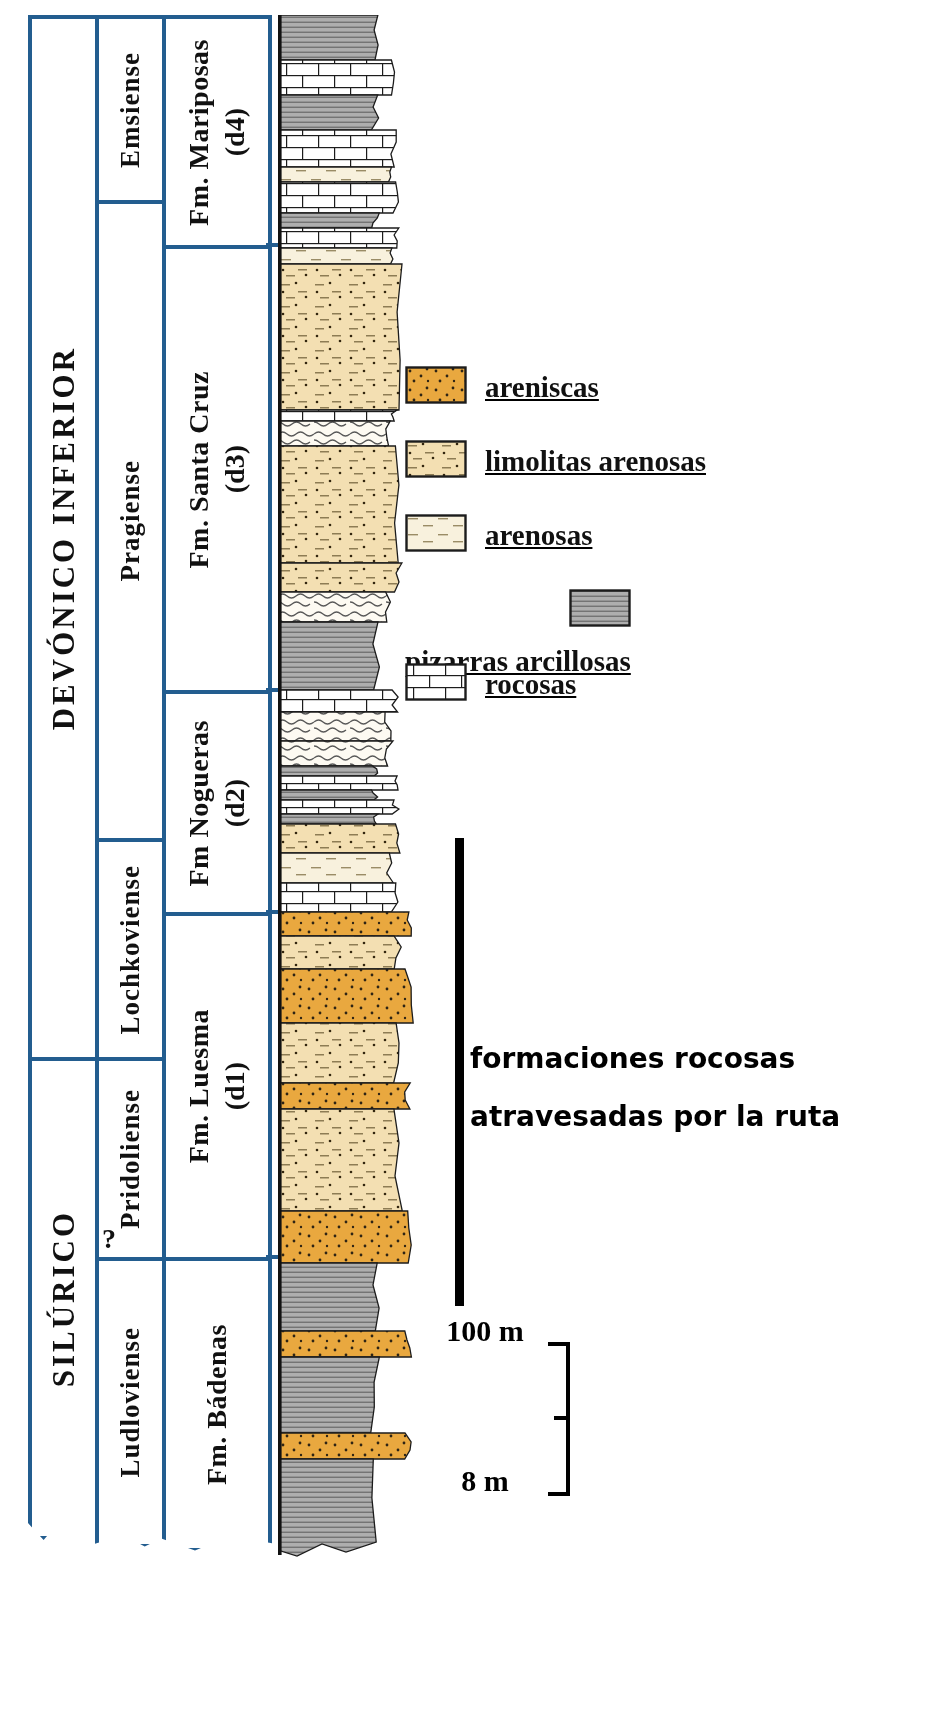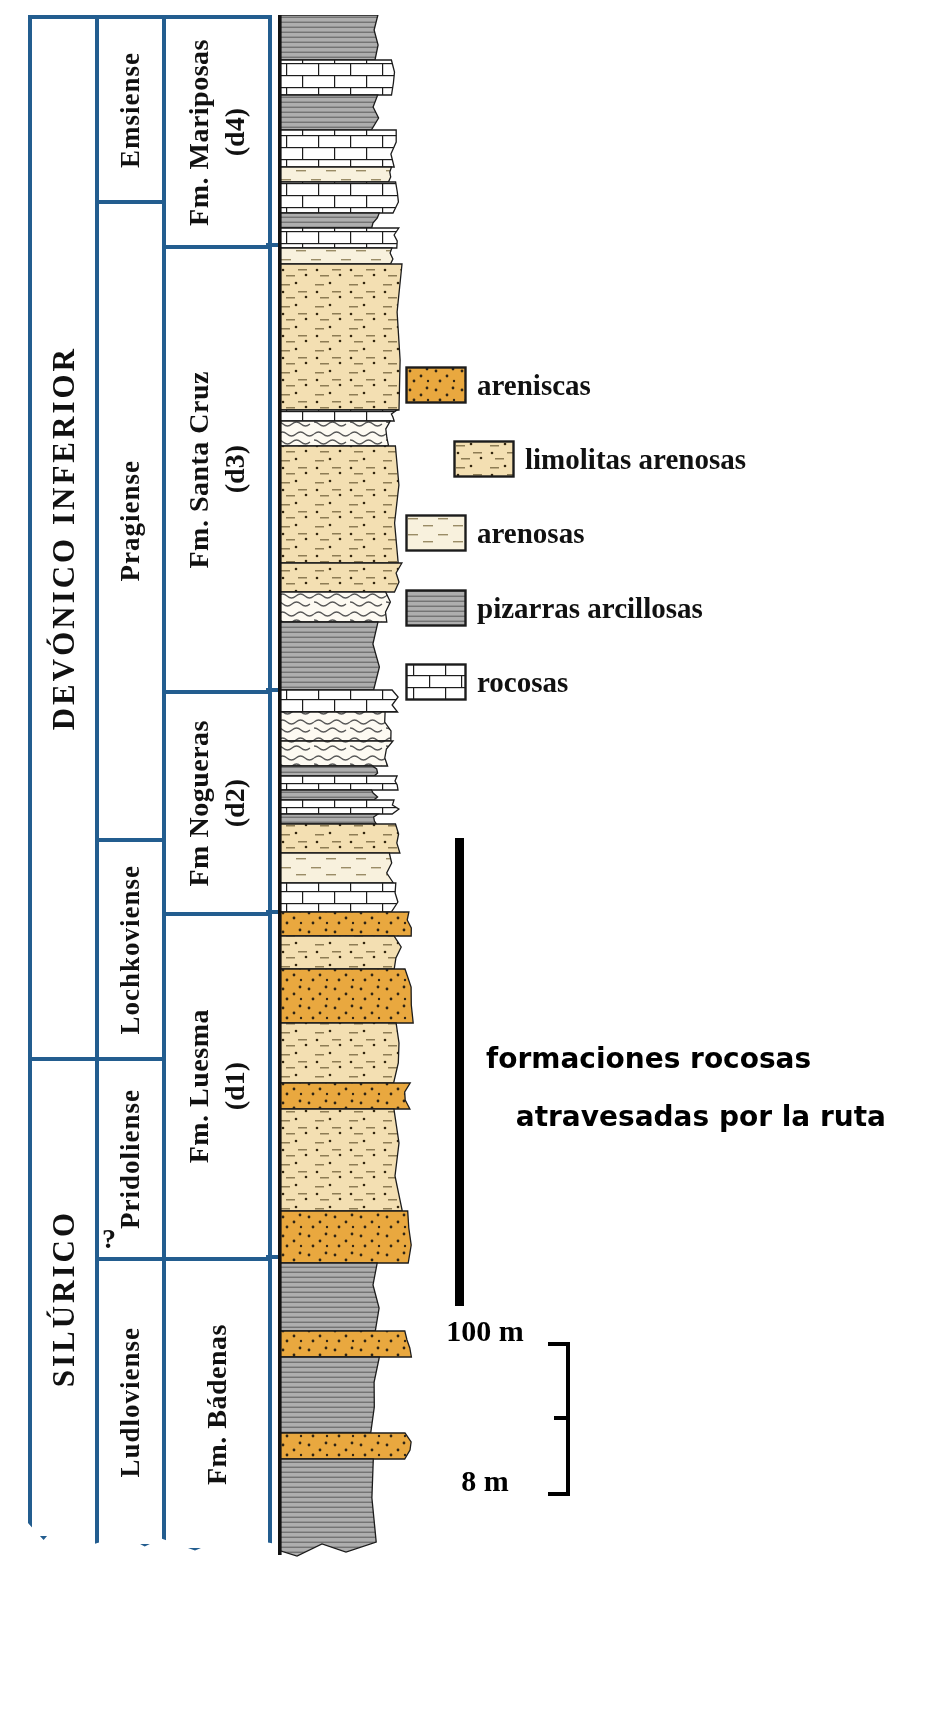--- a/index.html
+++ b/index.html
@@ -13,25 +13,25 @@
   .stage-label{font-size:27px;letter-spacing:1px;}
   .fm-name{font-size:28px;letter-spacing:.5px;}
   .fm-code{font-size:28px;}
   .fm-wrap{display:flex;flex-direction:row;gap:4px;align-items:center;justify-content:center;}
   .torn-a{clip-path:polygon(0 0,100% 0,100% 95.5%,72% 99%,48% 95.5%,22% 100%,0 96.5%);}
   .torn-b{clip-path:polygon(0 0,100% 0,100% 96%,70% 99.5%,40% 95.5%,0 98.5%);}
   .torn-c{clip-path:polygon(0 0,100% 0,100% 97%,62% 94.5%,30% 99.5%,0 95.5%);}
   .qmark{position:absolute;left:3px;bottom:2px;font-weight:bold;font-size:28px;color:#111;}
   .connector{position:absolute;left:266px;width:17px;height:4px;background:#235d8f;}
   #strat-svg{position:absolute;left:278px;top:15px;}
-  .legend-row{position:absolute;left:405px;display:flex;align-items:center;gap:10px;}
+  .legend-row{position:absolute;left:405px;display:flex;align-items:flex-end;gap:18px;text-decoration:underline;}
   .legend-label{font-weight:bold;font-size:29px;color:#111;}
   .route-bar{position:absolute;left:455px;top:838px;width:9px;height:468px;background:#000;}
   .route-line{position:absolute;left:470px;width:400px;font-family:"DejaVu Sans","Liberation Sans",sans-serif;
-              font-weight:bold;font-size:28px;color:#000;margin-left:16px;}
+              font-weight:bold;font-size:28px;color:#000;}
   .scale-text{position:absolute;left:425px;width:120px;text-align:center;font-weight:bold;font-size:30px;color:#000;}
   .scale-v{position:absolute;left:566px;top:1342px;width:4px;height:154px;background:#000;}
   .scale-tick{position:absolute;height:4px;background:#000;}
 </style>
 </head>
 <body>
 
 <div class="sheet">
 
   <div class="cell" style="left:28px;top:15px;width:71px;height:1046px;">
@@ -215,21 +215,21 @@
 <pattern id="l0-wavy" width="36" height="18" patternUnits="userSpaceOnUse">
  <rect width="36" height="18" fill="#fdfaf2"></rect>
  <path d="M0,5 q4.5,-4 9,0 t9,0 t9,0 t9,0" fill="none" stroke="#5a5a5a" stroke-width="1.2"></path>
  <path d="M-4,13 q4.5,-4 9,0 t9,0 t9,0 t9,0" fill="none" stroke="#5a5a5a" stroke-width="1.2"></path>
 </pattern>
 </defs>
         <rect x="1.5" y="1.5" width="59" height="35" fill="url(#l0-areniscas)" stroke="#1c1c1c" stroke-width="2.4"></rect>
       </svg>
     <span class="legend-label">areniscas</span>
   </div>
-  <div class="legend-row" style="top:440px;margin-left:48px;">
+  <div class="legend-row" style="top:440px;">
     <svg class="legend-swatch" width="62" height="38">
         <defs>
 <pattern id="l1-areniscas" width="26" height="19" patternUnits="userSpaceOnUse">
  <rect width="26" height="19" fill="#e9a83f"></rect>
  <circle cx="5" cy="5" r="1.4" fill="#2e2414"></circle>
             <circle cx="16" cy="10" r="1.4" fill="#2e2414"></circle>
  <circle cx="9" cy="15" r="1.4" fill="#2e2414"></circle>
             <circle cx="22" cy="3" r="1.4" fill="#2e2414"></circle>
  <circle cx="23" cy="15" r="1.2" fill="#2e2414"></circle>
 </pattern>
@@ -307,21 +307,21 @@
 <pattern id="l2-wavy" width="36" height="18" patternUnits="userSpaceOnUse">
  <rect width="36" height="18" fill="#fdfaf2"></rect>
  <path d="M0,5 q4.5,-4 9,0 t9,0 t9,0 t9,0" fill="none" stroke="#5a5a5a" stroke-width="1.2"></path>
  <path d="M-4,13 q4.5,-4 9,0 t9,0 t9,0 t9,0" fill="none" stroke="#5a5a5a" stroke-width="1.2"></path>
 </pattern>
 </defs>
         <rect x="1.5" y="1.5" width="59" height="35" fill="url(#l2-limolitas)" stroke="#1c1c1c" stroke-width="2.4"></rect>
       </svg>
     <span class="legend-label">arenosas</span>
   </div>
-  <div class="legend-row" style="top:589px;">
+  <div class="legend-row" style="top:589px;flex-direction:column;">
     <svg class="legend-swatch" width="62" height="38">
         <defs>
 <pattern id="l3-areniscas" width="26" height="19" patternUnits="userSpaceOnUse">
  <rect width="26" height="19" fill="#e9a83f"></rect>
  <circle cx="5" cy="5" r="1.4" fill="#2e2414"></circle>
             <circle cx="16" cy="10" r="1.4" fill="#2e2414"></circle>
  <circle cx="9" cy="15" r="1.4" fill="#2e2414"></circle>
             <circle cx="22" cy="3" r="1.4" fill="#2e2414"></circle>
  <circle cx="23" cy="15" r="1.2" fill="#2e2414"></circle>
 </pattern>
@@ -402,21 +402,21 @@
  <path d="M-4,13 q4.5,-4 9,0 t9,0 t9,0 t9,0" fill="none" stroke="#5a5a5a" stroke-width="1.2"></path>
 </pattern>
 </defs>
         <rect x="1.5" y="1.5" width="59" height="35" fill="url(#l4-caliza)" stroke="#1c1c1c" stroke-width="2.4"></rect>
       </svg>
     <span class="legend-label">rocosas</span>
   </div>
 
   <div class="route-bar"></div>
   <div class="route-line" style="top:1042px;">formaciones rocosas</div>
-  <div class="route-line" style="top:1100px;text-align:right;">atravesadas por la ruta</div>
+  <div class="route-line" style="top:1100px;">atravesadas por la ruta</div>
 
   <div class="scale-text" style="top:1314px;">100 m</div>
   <div class="scale-v"></div>
   <div class="scale-tick" style="left:548px;top:1342px;width:22px;"></div>
   <div class="scale-tick" style="left:554px;top:1416px;width:16px;"></div>
   <div class="scale-tick" style="left:548px;top:1492px;width:22px;"></div>
   <div class="scale-text" style="top:1464px;">8 m</div>
 
 </div>
 

